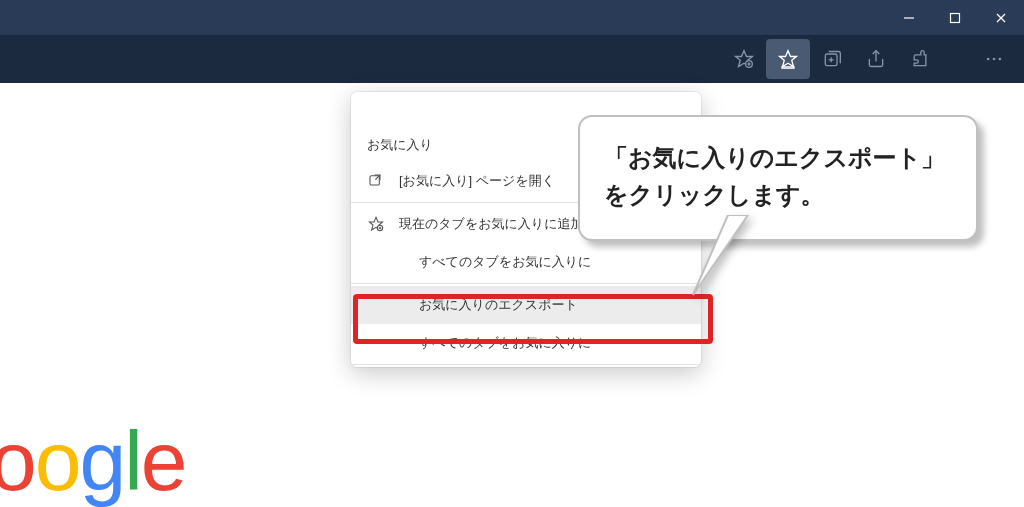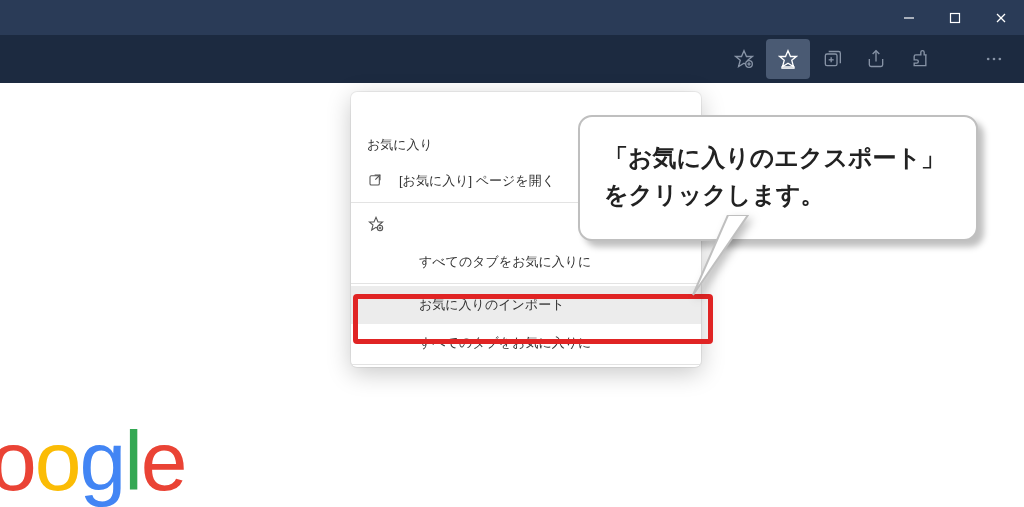--- a/index.html
+++ b/index.html
@@ -232,30 +232,31 @@
 
   <div class="menu-item">
     <span class="mi-icon">
       <svg width="16" height="16" viewBox="0 0 24 24" fill="none" stroke="currentColor" stroke-width="1.6">
           <polygon points="12,2 15,9 22,9 16.5,13.5 18.5,21 12,17 5.5,21 7.5,13.5 2,9 9,9"></polygon>
           <circle cx="18" cy="18" r="4" fill="#fff"></circle>
           <line x1="18" y1="16" x2="18" y2="20"></line>
           <line x1="16" y1="18" x2="20" y2="18"></line>
         </svg>
     </span>
+    <span>現在のタブをお気に入りに追加</span>
   </div>
 
   <div class="menu-item indent">
     <span>すべてのタブをお気に入りに</span>
   </div>
   <div class="sep"></div>
 
 
   <div class="menu-item indent highlighted">
-    <span>お気に入りのインポート</span>
+    <span>お気に入りのエクスポート</span>
   </div>
 
   <div class="menu-item indent">
     <span>すべてのタブをお気に入りに</span>
   </div>
   <div class="sep"></div>
 
 
 </div>
 

